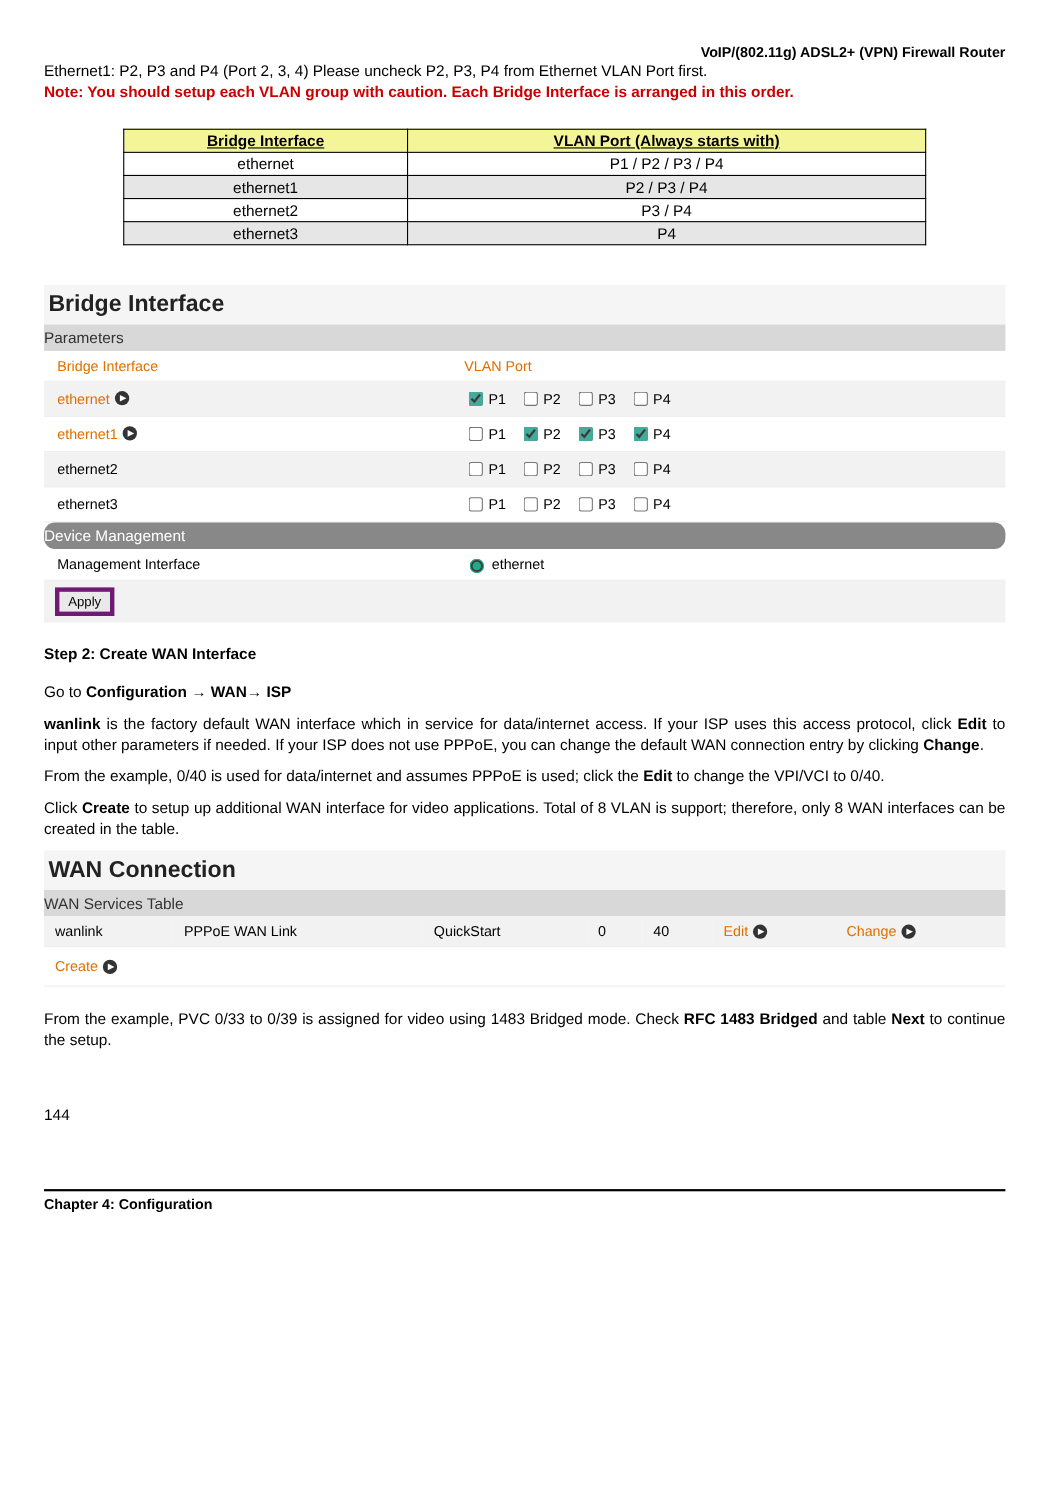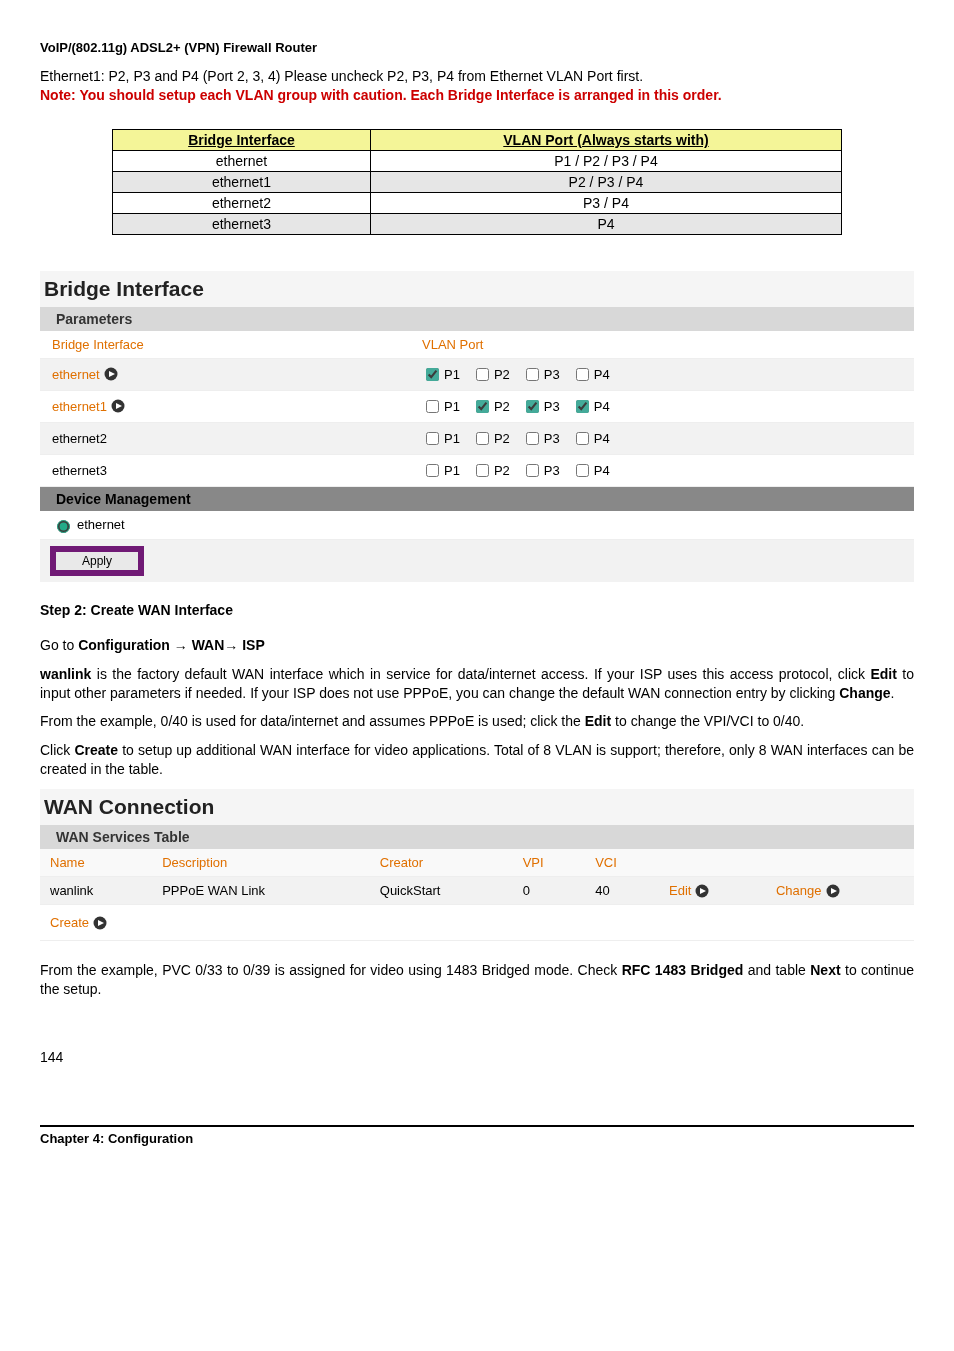--- a/index.html
+++ b/index.html
@@ -6,23 +6,23 @@
     font-family: Arial, Helvetica, sans-serif;
     font-size: 14px;
     color: #000;
     background: #fff;
     margin: 0;
     padding: 40px 40px 40px 40px;
     width: 954px;
     box-sizing: border-box;
   }
   .header-right {
+    text-align: right;
     font-weight: bold;
     font-size: 13px;
-    margin-bottom: 12px;
   }
   .body-text {
     font-size: 14px;
     line-height: 1.35;
   }
   .note-red {
     color: #cc0000;
     font-weight: bold;
     text-align: right;
   }
@@ -54,28 +54,29 @@
   .panel-title {
     font-size: 21px;
     font-weight: bold;
     font-family: Arial, sans-serif;
     padding: 6px 4px;
     background: #f5f5f5;
     color: #222;
   }
   .panel-sub {
     background: #d8d8d8;
-    font-weight: bold;
-    font-size: 14px;
-    padding: 4px 16px;
+    font-weight: normal;
+    font-size: 14px;
+    padding: 4px 0;
     color: #333;
   }
   .panel-sub.dark {
     background: #888;
-    color: #000000;
+    color: #ffffff;
+    border-radius: 10px;
   }
   .param-row {
     display: flex;
     align-items: center;
     padding: 6px 12px;
     font-size: 13px;
     border-bottom: 1px solid #eee;
   }
   .param-row.alt {
     background: #f2f2f2;
@@ -106,22 +107,22 @@
   }
   .chk input[type=checkbox] {
     accent-color: #4a9;
   }
   .apply-row {
     padding: 6px 10px;
     background: #f2f2f2;
   }
   .apply-btn {
     font-size: 12px;
-    padding: 2px 26px;
-    border: 6px solid #701a75;
+    padding: 2px 8px;
+    border: 4px solid #701a75;
     background: #e9e9e9;
     cursor: pointer;
   }
   .arrow-icon {
     display: inline-block;
     width: 14px;
     height: 14px;
   }
   .arrow-icon svg {
     display: block;
@@ -345,20 +346,23 @@
         </label>
       <label class="chk">
           <input type="checkbox" style="">
           <span>P4</span>
         </label>
     </div>
   </div>
 
   <div class="panel-sub dark">Device Management</div>
   <div class="param-row">
+    <div class="left">
+        <span>Management Interface</span>
+      </div>
     <div class="right radio-eth">
       <label style="display:inline-flex;align-items:center;gap:4px;">
         <input type="radio" checked="" style="">
         <span>ethernet</span>
       </label>
     </div>
   </div>
   <div class="apply-row">
     <button class="apply-btn">Apply</button>
   </div>
@@ -380,29 +384,20 @@
 
 <p class="body-text">
   <span>Click </span><b>Create</b><span> to setup up additional WAN interface for video applications. Total of 8 VLAN is support; therefore, only 8 WAN interfaces can be created in the table.</span>
 </p>
 
 <div class="panel">
   <div class="panel-title">WAN Connection</div>
   <div class="panel-sub">WAN Services Table</div>
   <table class="wan-table">
     <tbody>
-        <tr>
-      <th>Name</th>
-      <th>Description</th>
-      <th>Creator</th>
-      <th>VPI</th>
-      <th>VCI</th>
-      <th></th>
-      <th></th>
-    </tr>
     <tr class="row-alt">
       <td>wanlink</td>
       <td>PPPoE WAN Link</td>
       <td>QuickStart</td>
       <td>0</td>
       <td>40</td>
       <td>
         <span class="clickable-link">
           <span>Edit</span>
           <span class="arrow-icon">

